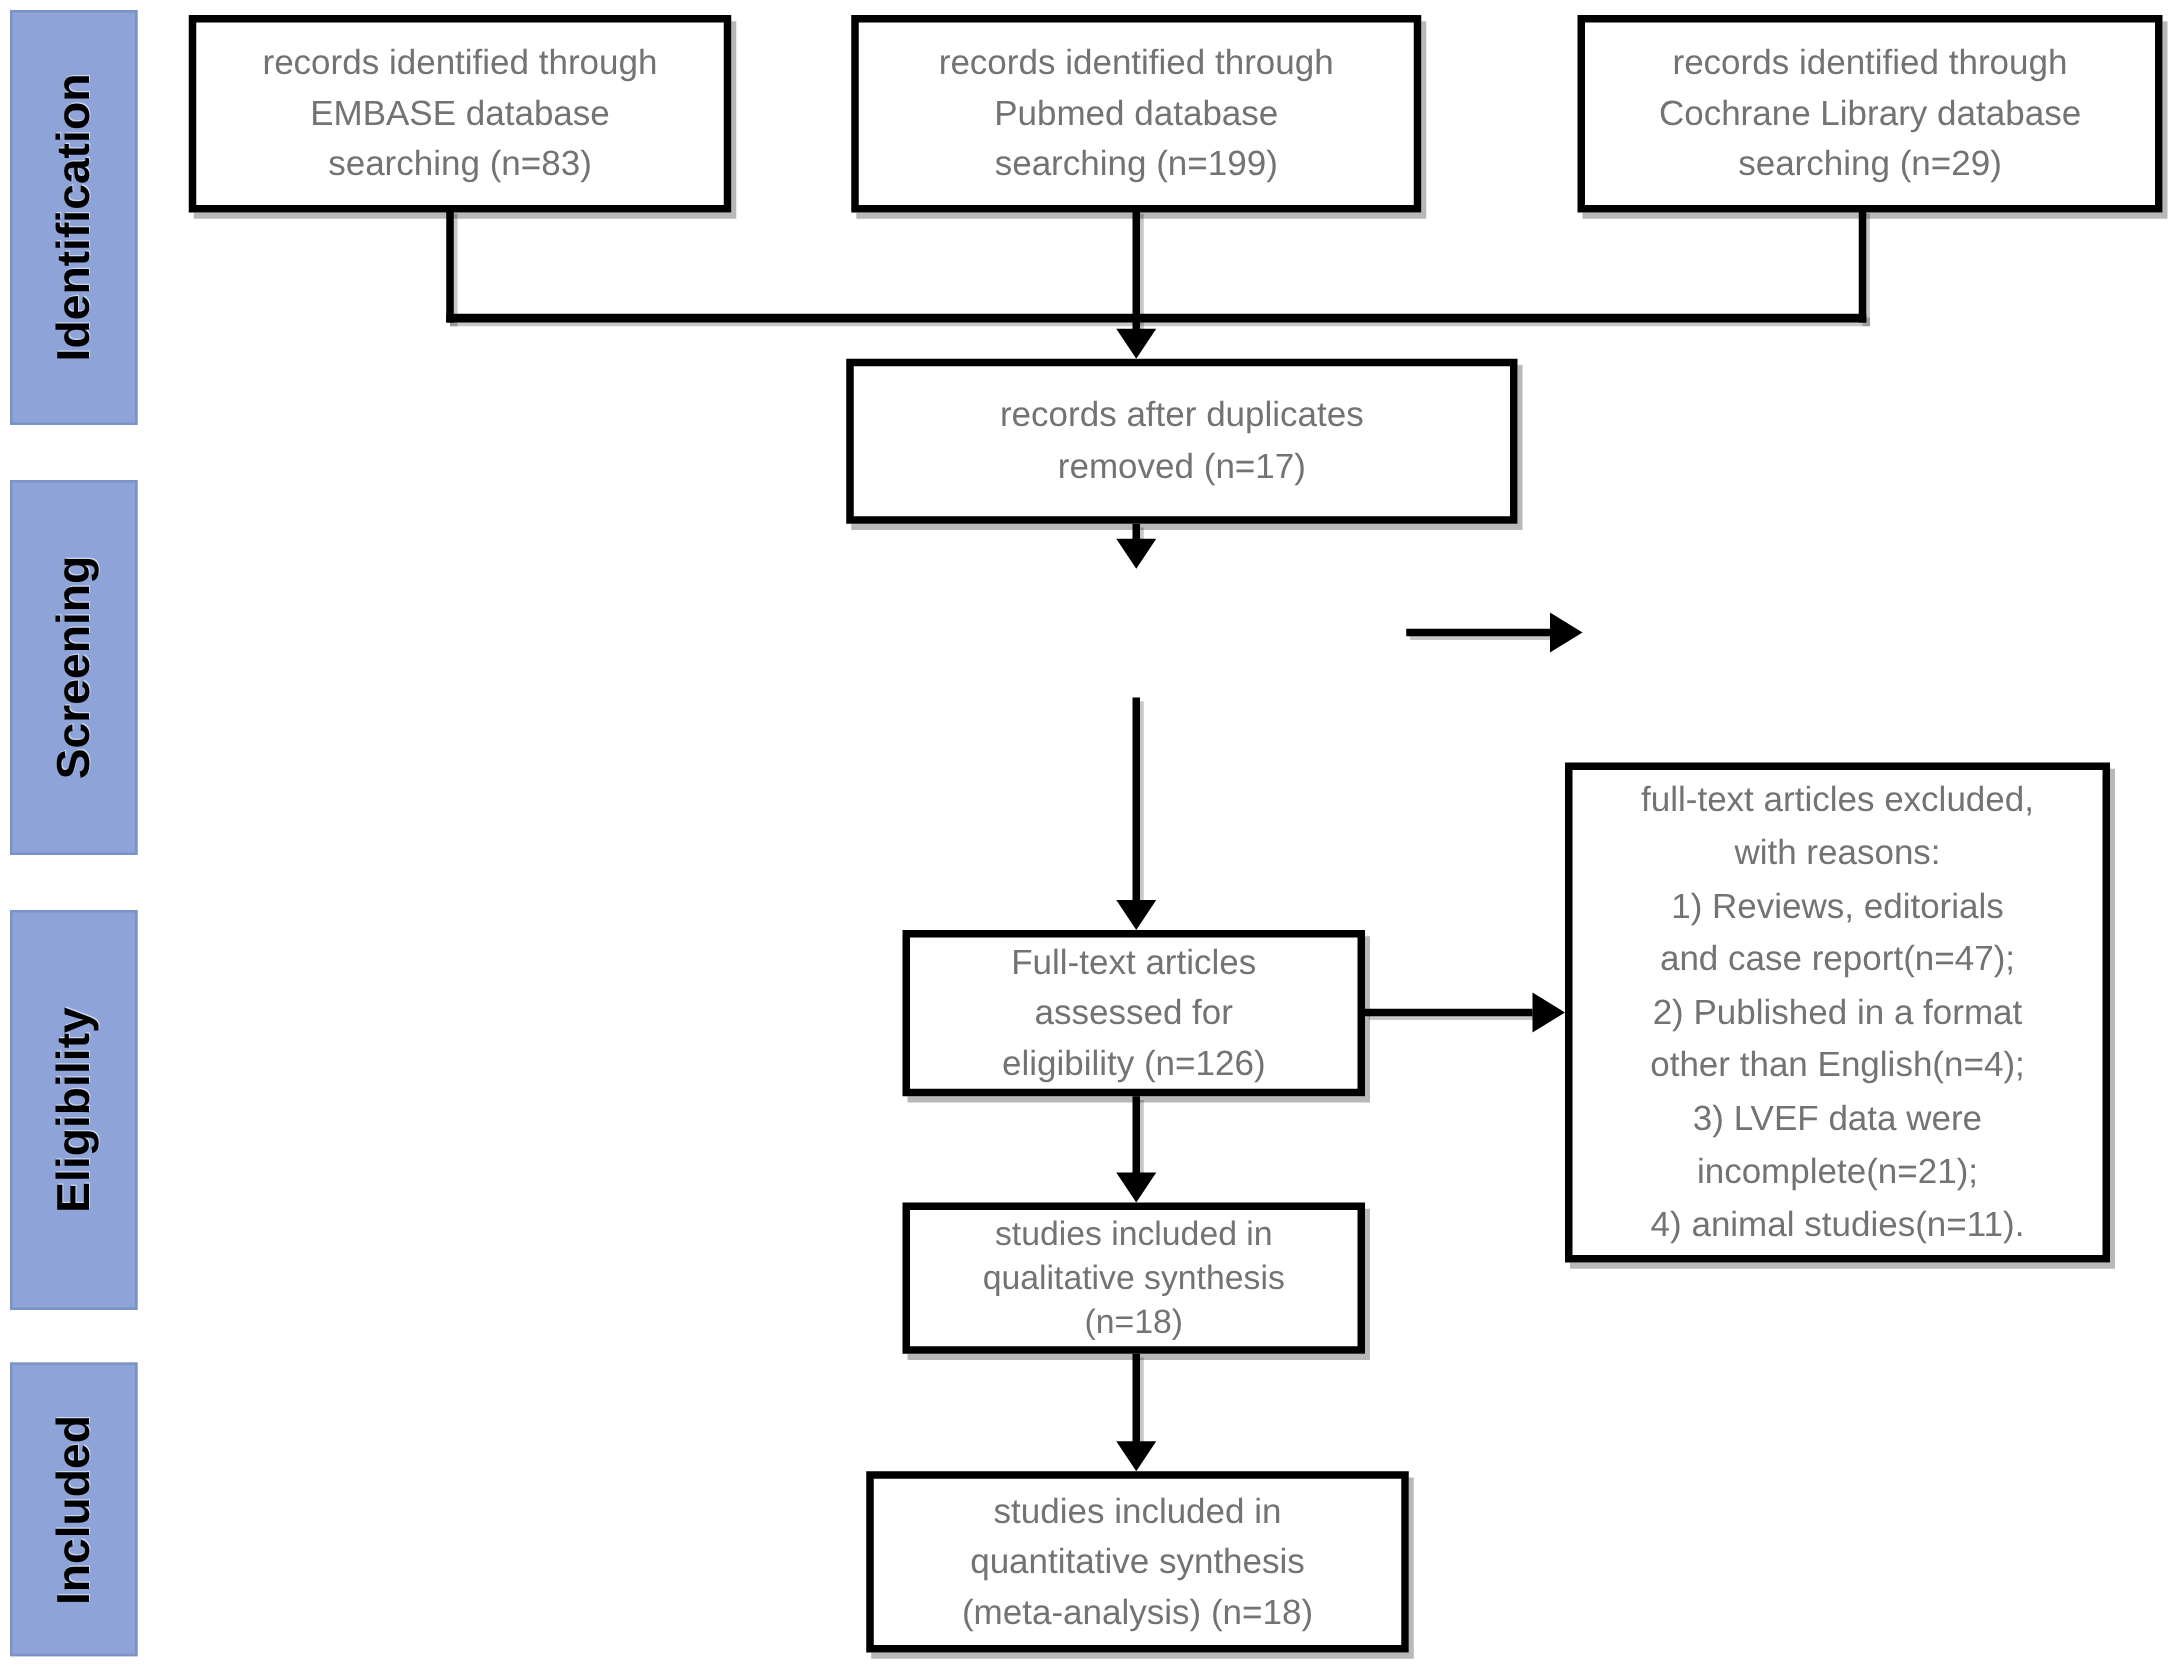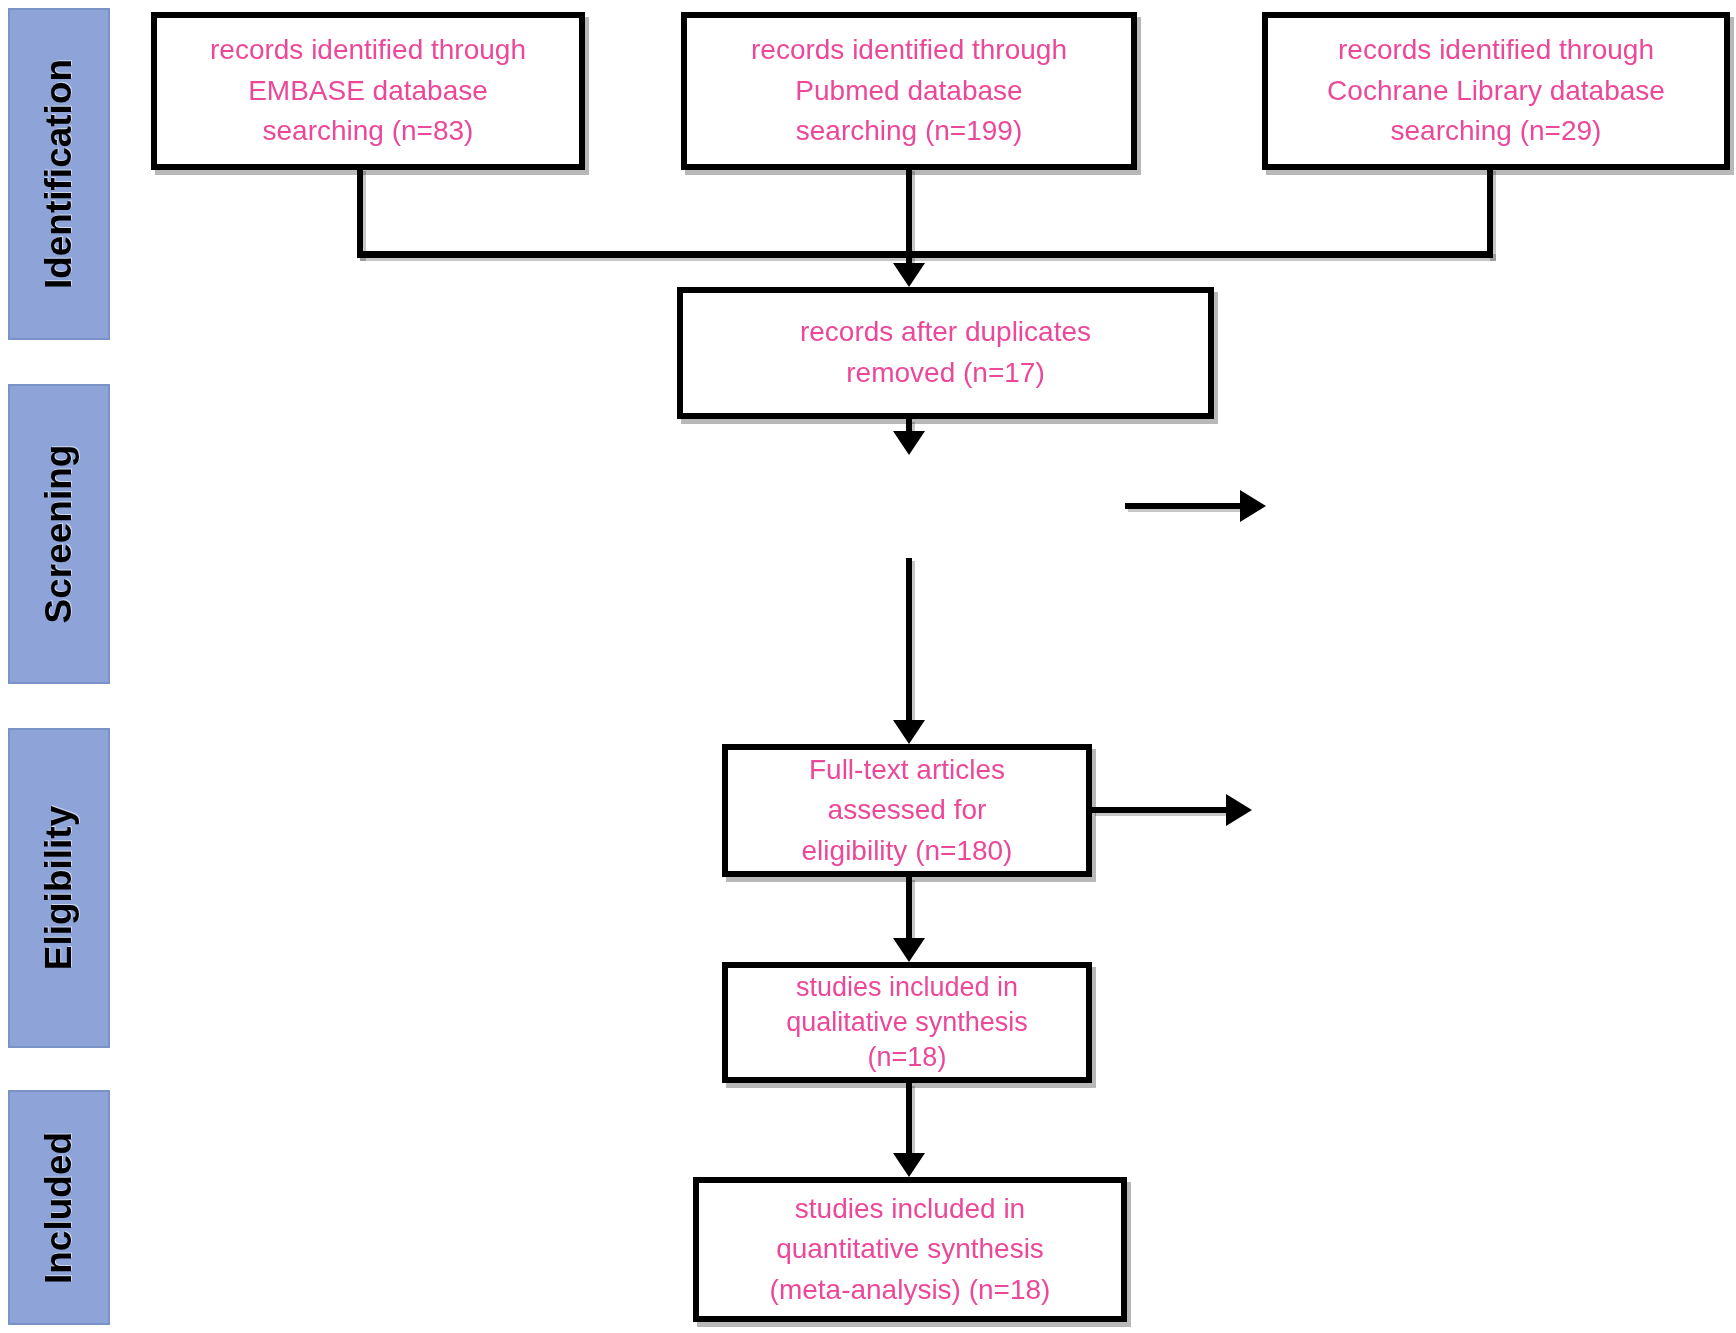--- a/index.html
+++ b/index.html
@@ -43,21 +43,21 @@
     box-shadow: 4px 5px 0 rgba(0,0,0,0.28);
     display: flex;
     align-items: center;
     justify-content: center;
     text-align: center;
   }
   .txt {
     white-space: pre-line;
     font-size: 28px;
     line-height: 1.45;
-    color: #ec4899;
+    color: #737373;
     padding: 0 6px;
   }
   .txt.reasons { line-height: 1.52; }
   .txt.tight   { line-height: 1.30; font-size: 27px; }
 
   
   .vline, .hline {
     position: absolute;
     background: #000000;
     box-shadow: 3px 3px 0 rgba(0,0,0,0.22);
@@ -131,26 +131,37 @@
   <div class="hline" style="left:1125px; top:503px; width:117px; height:6px;"></div>
   <div class="ah-right" style="left:1240px; top:490px;"></div>
 
 
   <div class="vline" style="left:906px; top:558px; width:6px; height:164px;"></div>
   <div class="ah-down" style="left:893px; top:720px;"></div>
 
   <div class="fbox" style="left:722px; top:744px; width:370px; height:133px;">
     <span class="txt">Full-text articles
 assessed for
-eligibility (n=180)</span>
+eligibility (n=126)</span>
   </div>
 
   <div class="hline" style="left:1092px; top:807px; width:134px; height:6px;"></div>
   <div class="ah-right" style="left:1226px; top:794px;"></div>
 
+  <div class="fbox" style="left:1252px; top:610px; width:436px; height:400px;">
+    <span class="txt reasons">full-text articles excluded,
+with reasons:
+1) Reviews, editorials
+and case report(n=47);
+2) Published in a format
+other than English(n=4);
+3) LVEF data were
+incomplete(n=21);
+4) animal studies(n=11).</span>
+  </div>
 
   <div class="vline" style="left:906px; top:877px; width:6px; height:63px;"></div>
   <div class="ah-down" style="left:893px; top:938px;"></div>
 
   <div class="fbox" style="left:722px; top:962px; width:370px; height:121px;">
     <span class="txt tight">studies included in
 qualitative synthesis
 (n=18)</span>
   </div>
 

